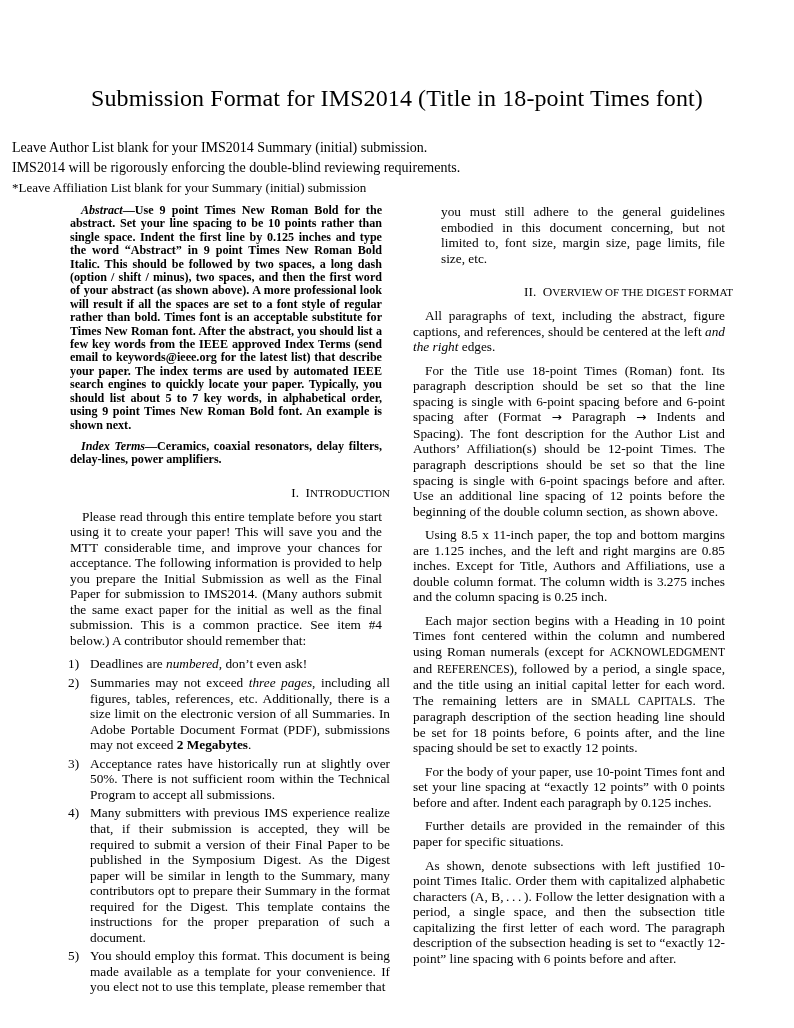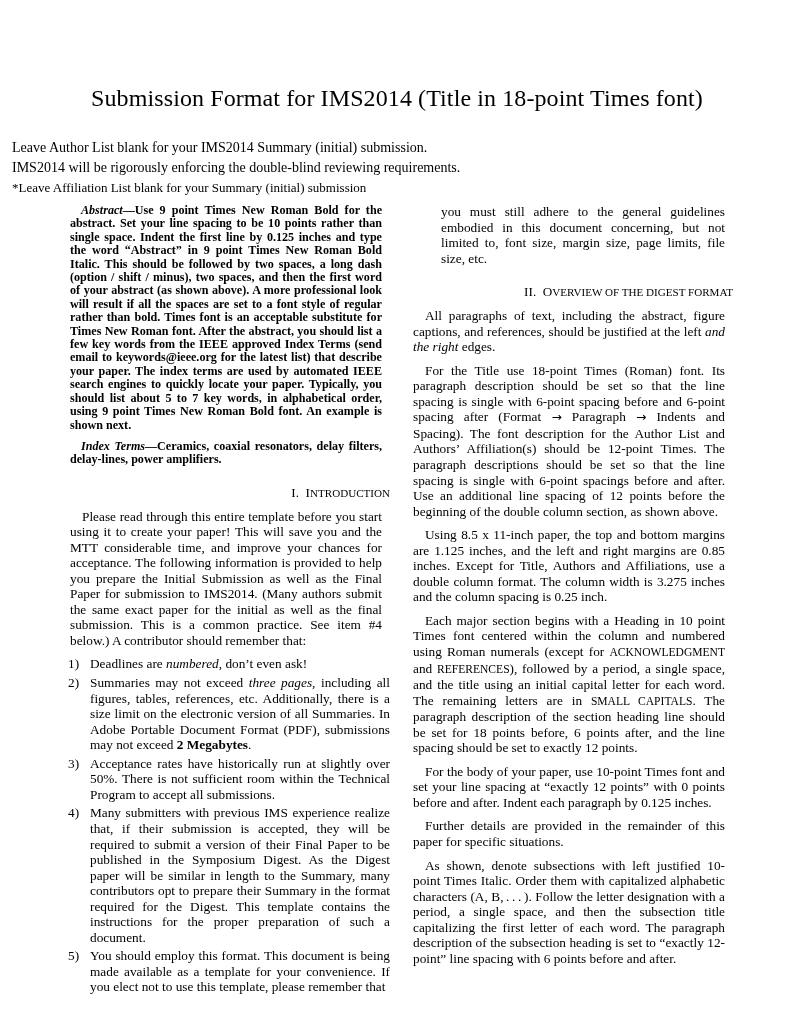--- a/index.html
+++ b/index.html
@@ -187,21 +187,21 @@
       </ol>
 
     </div>
 
     <div class="col">
 
       <p class="body-p no-indent" style="padding-left:28px;">you must still adhere to the general guidelines embodied in this document concerning, but not limited to, font size, margin size, page limits, file size, etc.</p>
 
       <div class="section-heading"><span class="numeral">II.</span>&nbsp; <span class="sc-first">O</span><span class="sc">verview of the Digest Format</span></div>
 
-      <p class="body-p"><span>All paragraphs of text, including the abstract, figure captions, and references, should be justified at the left </span><em>and the right</em><span> edges.</span></p>
+      <p class="body-p"><span>All paragraphs of text, including the abstract, figure captions, and references, should be centered at the left </span><em>and the right</em><span> edges.</span></p>
 
       <p class="body-p"><span>For the Title use 18-point Times (Roman) font. Its paragraph description should be set so that the line spacing is single with 6-point spacing before and 6-point spacing after (Format </span><span class="arrow">→</span><span> Paragraph </span><span class="arrow">→</span><span> Indents and Spacing). The font description for the Author List and Authors’ Affiliation(s) should be 12-point Times. The paragraph descriptions should be set so that the line spacing is single with 6-point spacings before and after. Use an additional line spacing of 12 points before the beginning of the double column section, as shown above.</span></p>
 
 
       <p class="body-p">Using 8.5 x 11-inch paper, the top and bottom margins are 1.125 inches, and the left and right margins are 0.85 inches. Except for Title, Authors and Affiliations, use a double column format. The column width is 3.275 inches and the column spacing is 0.25 inch.</p>
 
       <p class="body-p"><span>Each major section begins with a Heading in 10 point Times font centered within the column and numbered using Roman numerals (except for </span><span class="smallcaps-inline">Acknowledgment</span><span> and </span><span class="smallcaps-inline">References</span><span>), followed by a period, a single space, and the title using an initial capital letter for each word. The remaining letters are in </span><span class="smallcaps-inline">Small Capitals</span><span>. The paragraph description of the section heading line should be set for 18 points before, 6 points after, and the line spacing should be set to exactly 12 points.</span></p>
 
       <p class="body-p">For the body of your paper, use 10-point Times font and set your line spacing at “exactly 12 points” with 0 points before and after. Indent each paragraph by 0.125 inches.</p>
 

